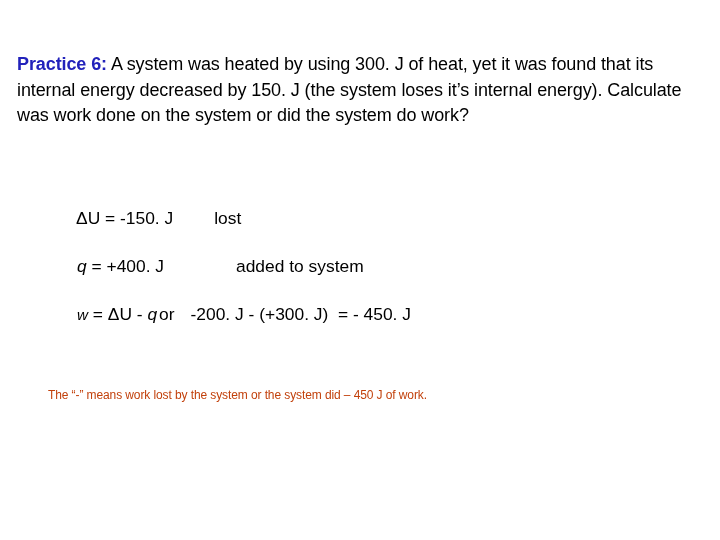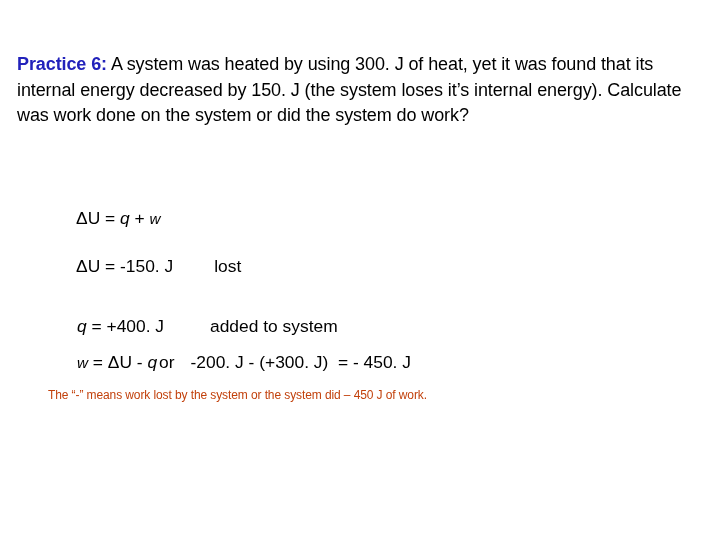--- a/index.html
+++ b/index.html
@@ -67,22 +67,21 @@
     font-style: italic;
     font-size: 15.2px;
   }
   .note {
     display: inline-block;
   }
   .note-lost {
     padding-left: 41px;
   }
   .note-added {
-    padding-left: 46px;
-    margin-top: 12px;
+    padding-left: 72px;
   }
   .or-word {
     padding-left: 2px;
     padding-right: 16px;
   }
 
   
   .closing {
     position: absolute;
     left: 48px;
@@ -98,23 +97,20 @@
 <body>
 
 <div class="slide">
 
   <div class="problem">
     <span class="problem-label">Practice 6:</span><span class="problem-body"> A system was heated by using 300. J of heat, yet it was found that its internal energy decreased by 150. J (the system loses it’s internal energy). Calculate was work done on the system or did the system do work?</span>
   </div>
 
   <div class="solution">
 
-    <div class="sol-line">
-      <span class="seg">ΔU = </span><span class="var">q</span><span class="seg"> + </span><span class="var-small">w</span>
-    </div>
 
     <div class="sol-line">
       <span class="seg">ΔU = -150. J</span><span class="note note-lost">lost</span>
     </div>
 
     <div class="sol-line">
       <span class="var">q</span><span class="seg"> = +400. J</span><span class="note note-added">added to system</span>
     </div>
 
     <div class="sol-line">

